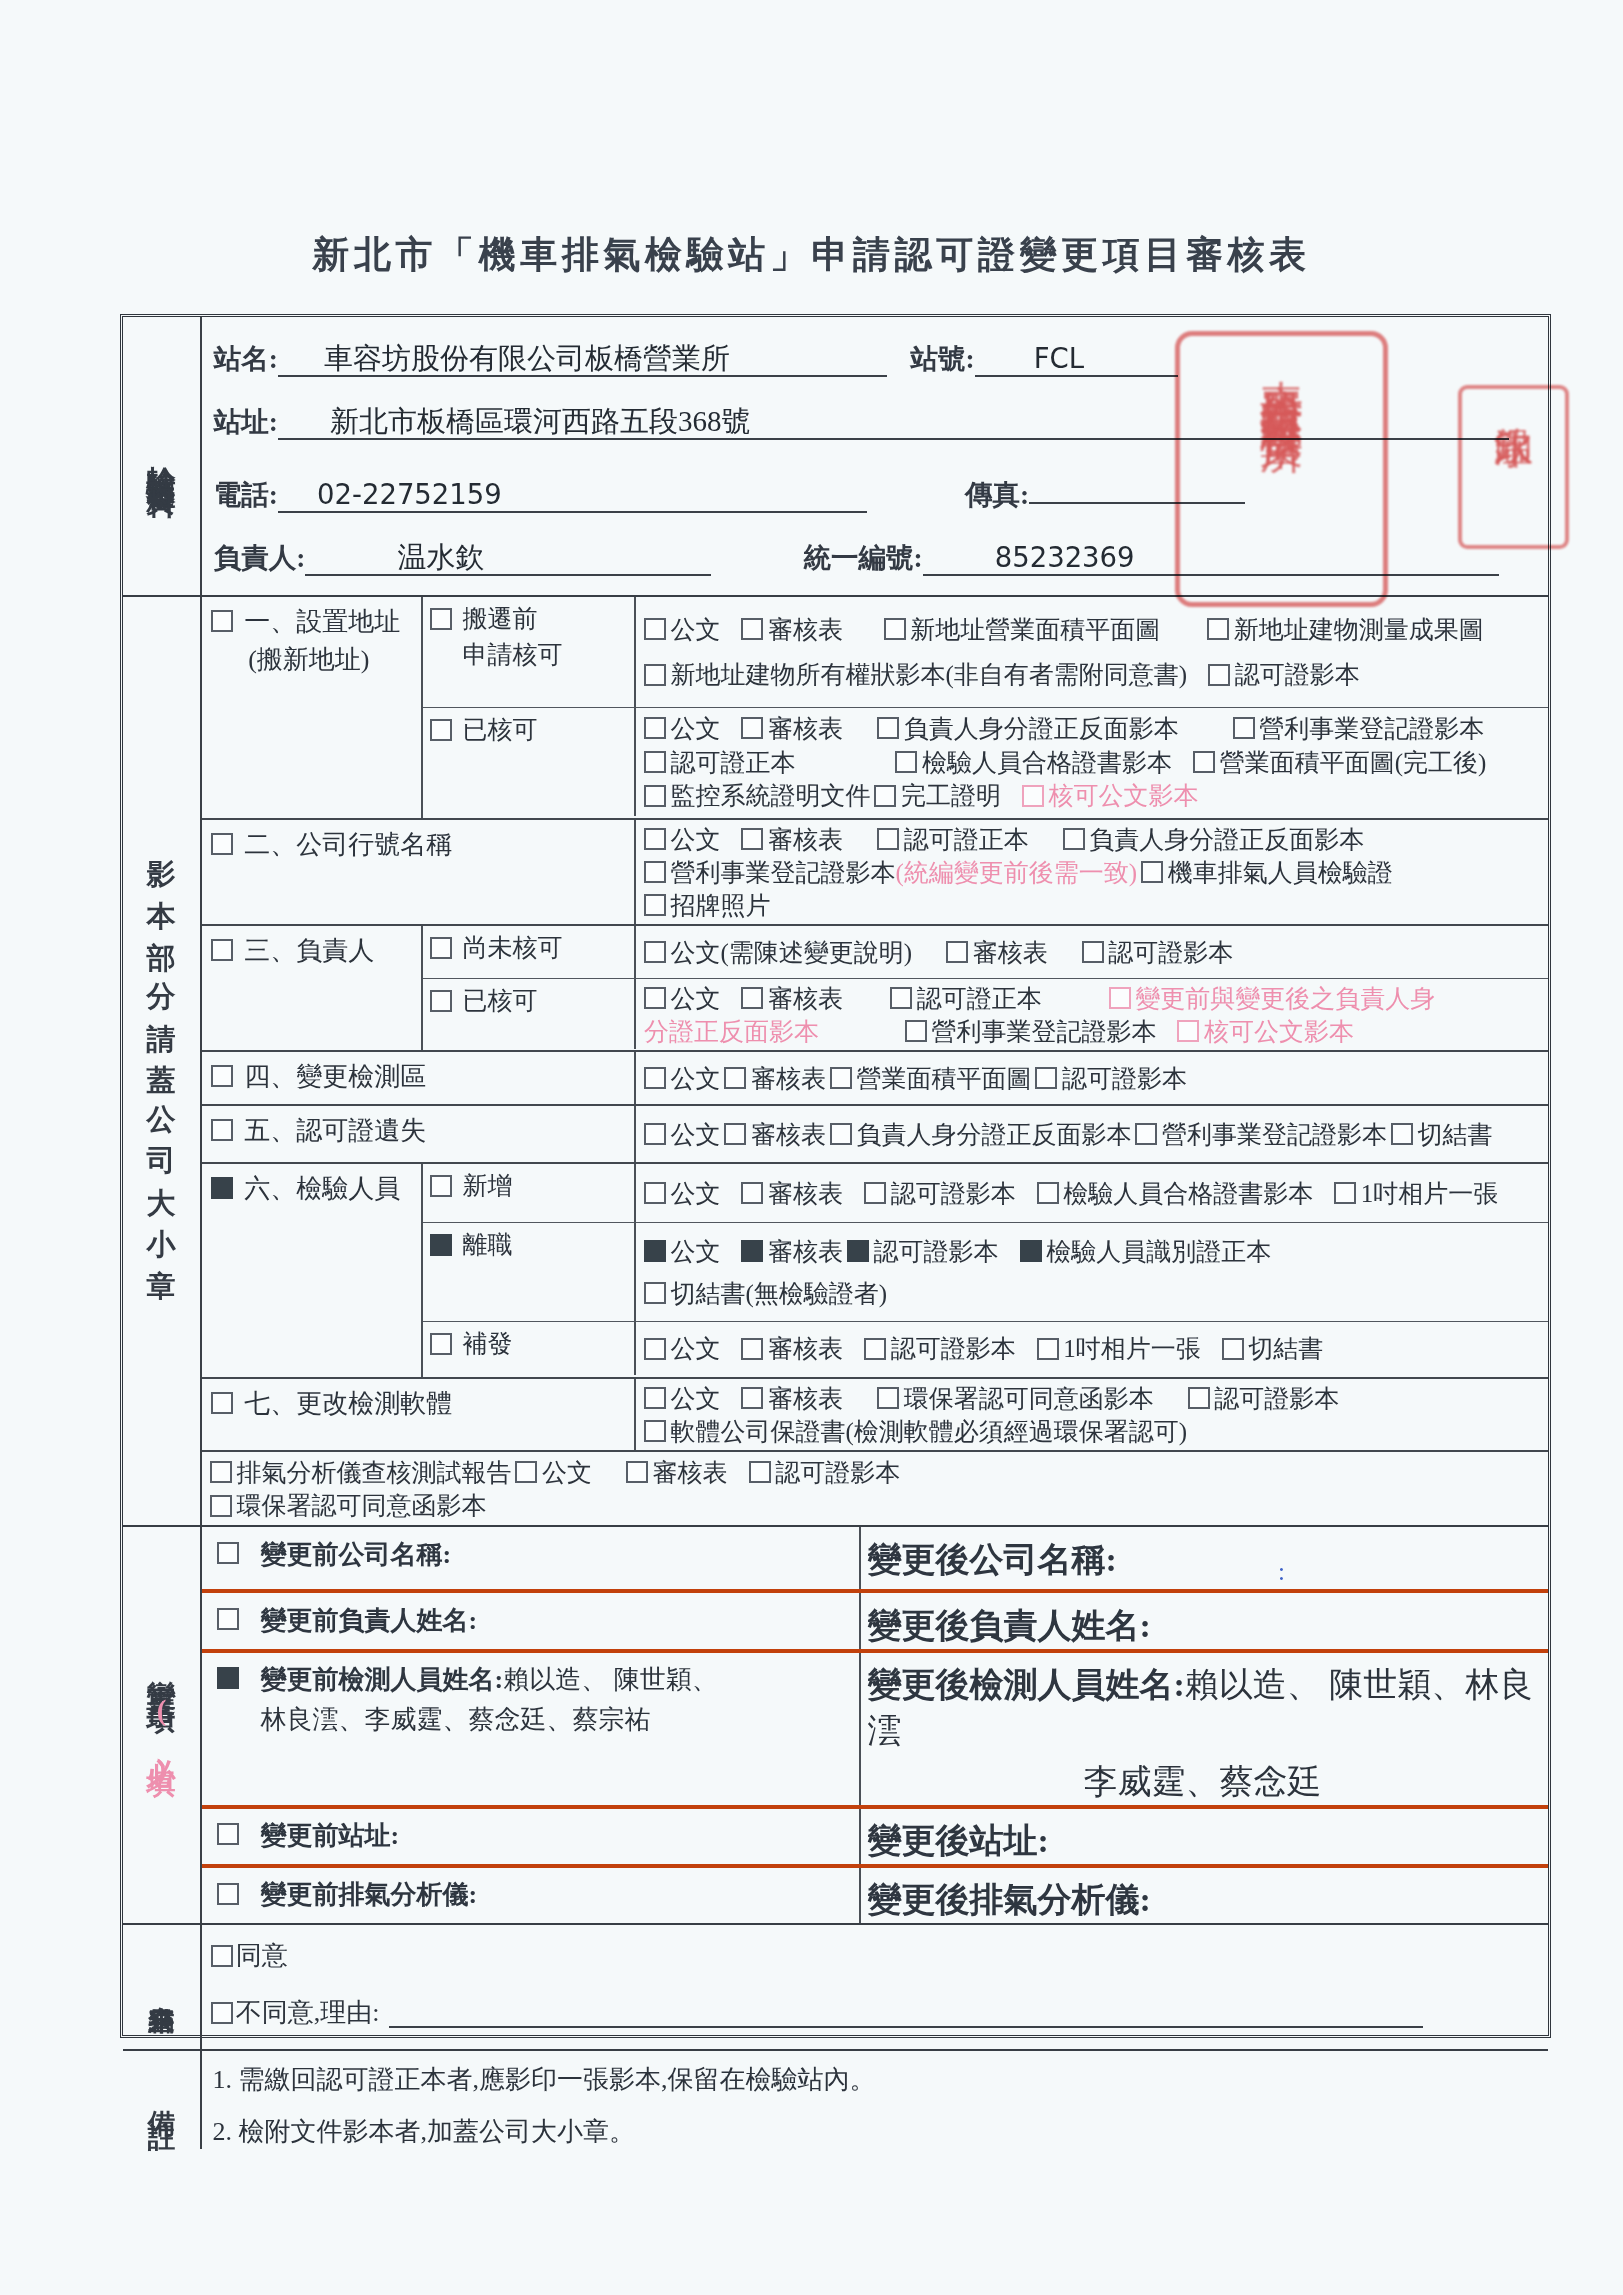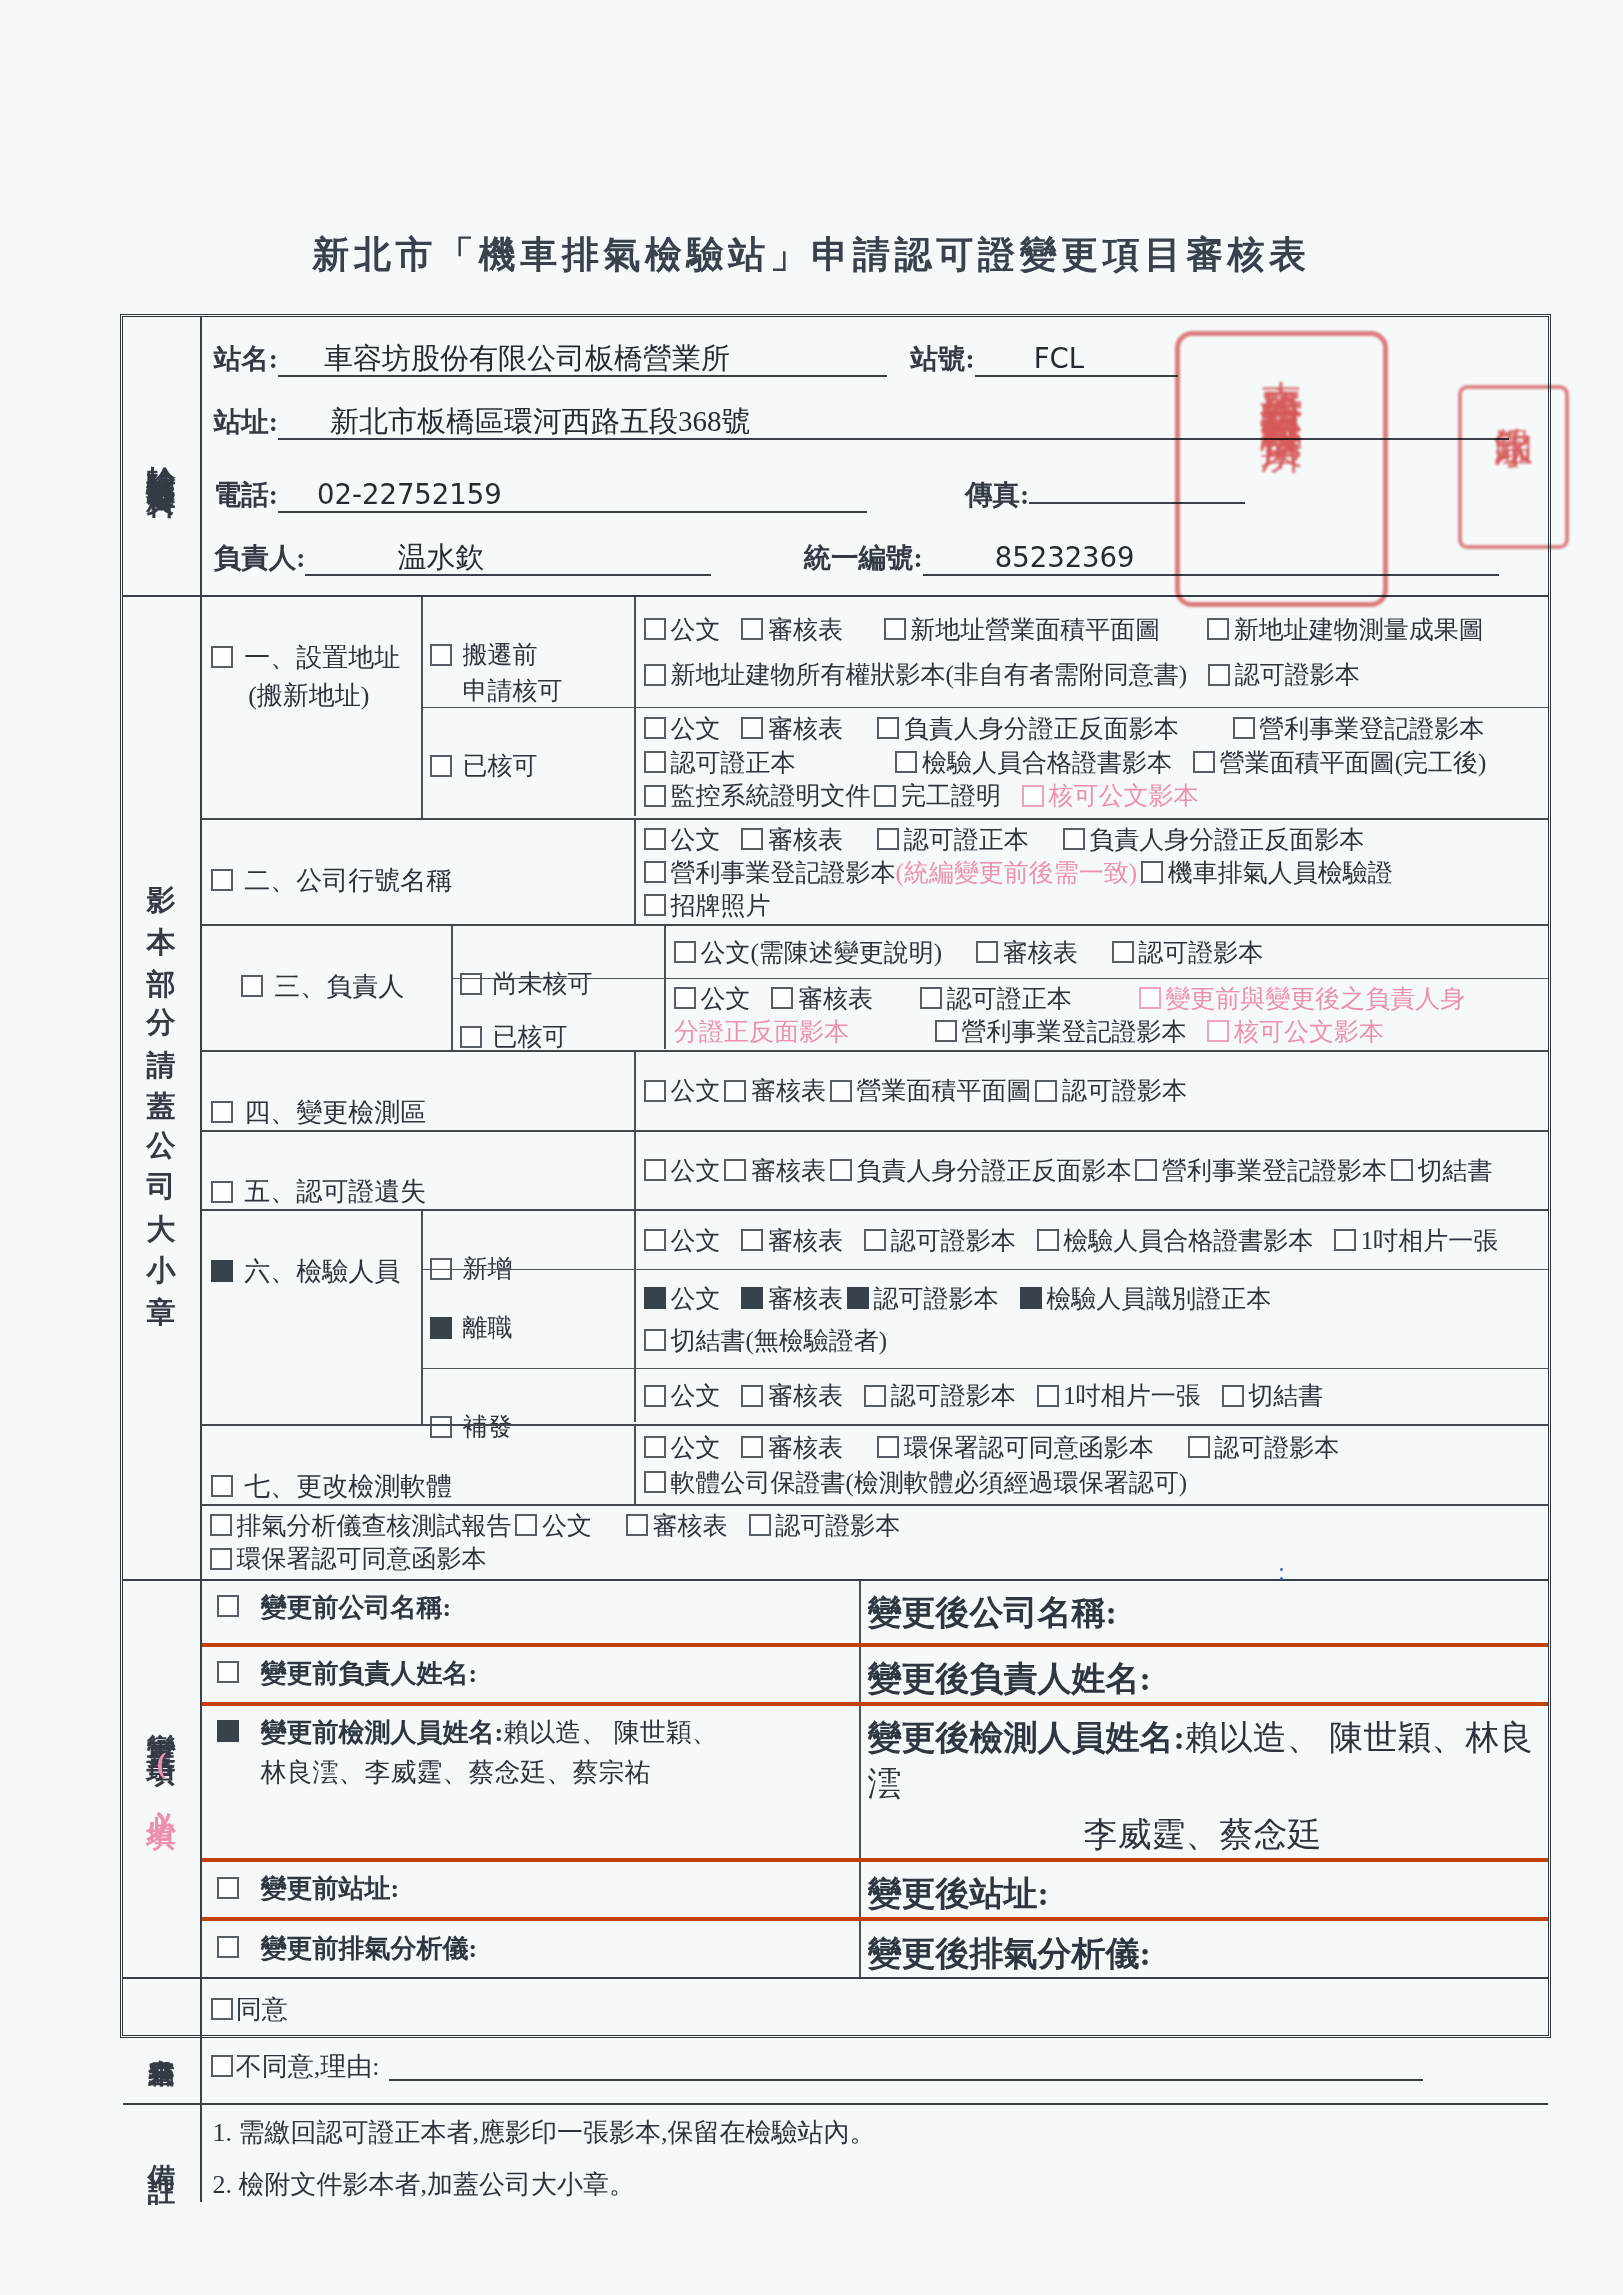--- a/index.html
+++ b/index.html
@@ -18,21 +18,21 @@
   .frow { display:flex; align-items:baseline; font-size:27.5px; }
   .flabel { font-weight:600; color:#333a44; flex:none; }
   .u { display:inline-block; border-bottom:2.6px solid #3b4148; height:38px; line-height:38px; font-size:29px; color:#242b33; }
   .mono { font-family:"DejaVu Sans","Liberation Sans",sans-serif; font-size:27.5px; }
 
   
   .pc-row { display:flex; flex:none; border-top:2px solid #42484f; }
   .pc-row:first-child { border-top:none; }
   .cat { flex:0 0 221px; border-right:2px solid #4a5057; padding:6.5px 3.9px 0 9.2px; font-size:26px; }
   .cat.wide { flex:0 0 434px; }
-  .cat-line1 { display:flex; align-items:center; gap:6.5px;margin-top:36px; }
+  .cat-line1 { display:flex; align-items:center; gap:6.5px; }
   .cat-line2 { padding-left:37px; margin-top:3.9px; }
   .subrows { flex:1; display:flex; flex-direction:column; min-width:0; }
   .subrow { display:flex; border-top:1.3px solid #51575e; min-height:0; }
   .subrow:first-child { border-top:none; }
   .subopt { flex:0 0 213px; border-right:2px solid #4a5057; padding:5.2px 2.6px 0 6.5px; font-size:25px; }
   .subopt .cat-line2 { padding-left:33px; margin-top:2.6px; }
   .docs { flex:1; display:flex; flex-direction:column; justify-content:space-evenly; padding:2.6px 3.9px 2.6px 7.9px; min-width:0; }
   .docline { display:flex; align-items:center; flex-wrap:nowrap; }
   .doc-item { display:flex; align-items:center; margin-right:21px; font-size:25px; white-space:nowrap; }
   .doc-item.tight { margin-right:3.9px; }
@@ -258,21 +258,21 @@
                   <div class="docline">
                     <span class="doc-item">
                       <span class="cb"></span>
                       <span>招牌照片</span>
                     </span>
                   </div>
                 </div>
               </div>
             </div>
           </div>
-          <div class="pc-row" style="flex: 0 0 126px; padding-left: 30px;">
+          <div class="pc-row" style="flex: 0 0 126px;">
             <div class="cat">
               <div class="cat-line1">
                 <span class="cb"></span>
                 <span>三、負責人</span>
               </div>
             </div>
             <div class="subrows">
               <div class="subrow" style="flex: 0 0 52px;">
                 <div class="subopt">
                   <div class="cat-line1">

